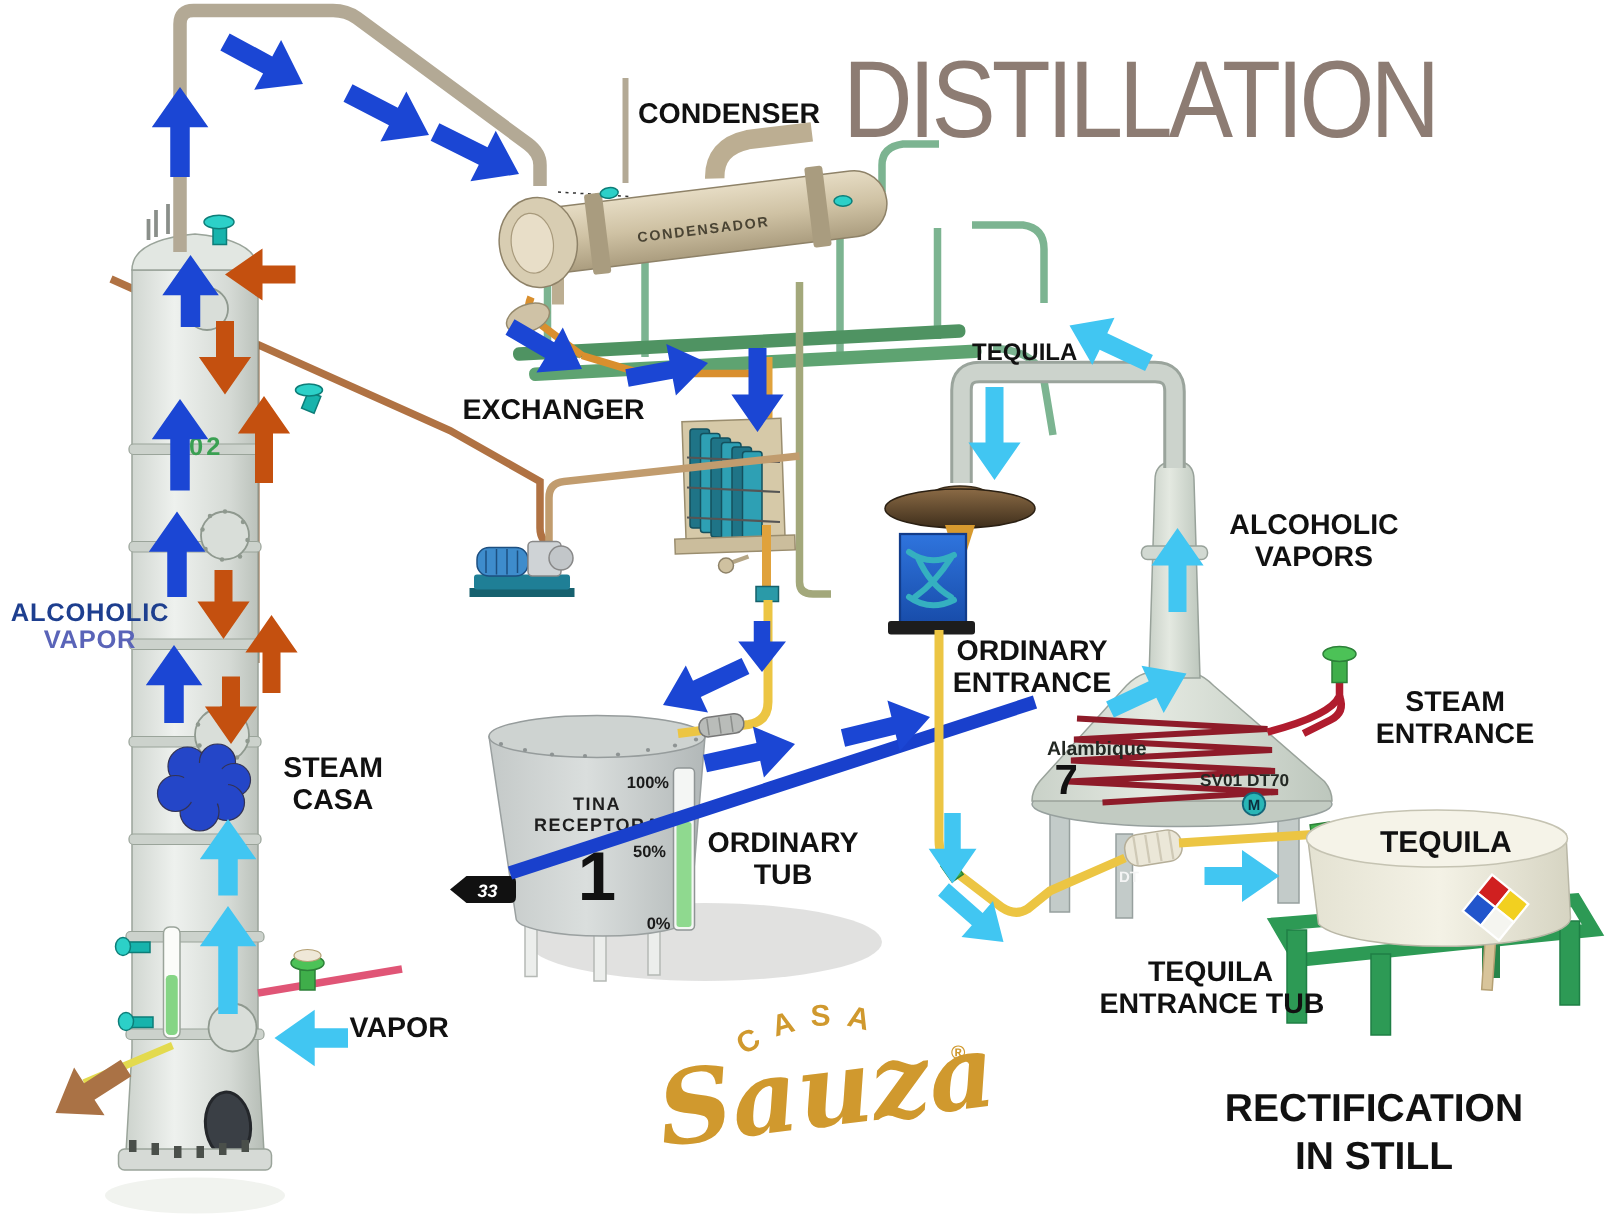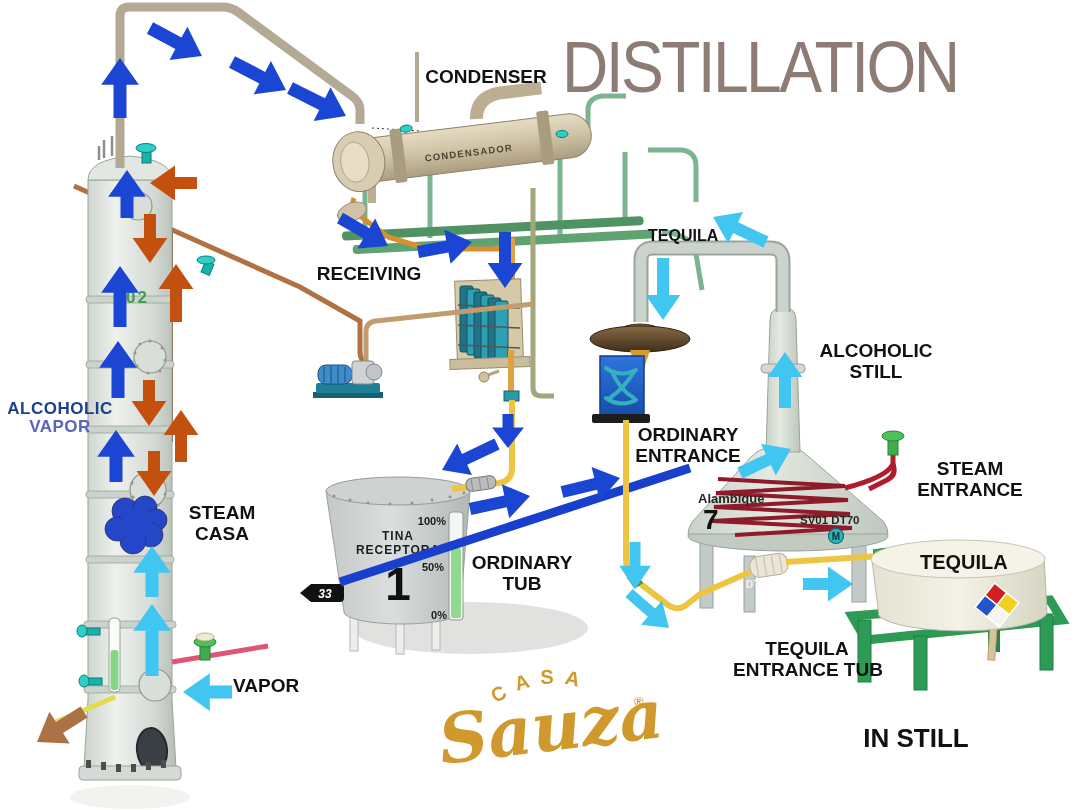--- a/index.html
+++ b/index.html
@@ -421,39 +421,39 @@
     </text>
     <text x="442" y="764" font-size="68" font-weight="bold" font-style="italic" font-family="DejaVu Serif, serif" fill="#d0992e" transform="rotate(-7 442 764)">Sauza</text>
     <text x="634" y="706" font-size="13" font-weight="bold" fill="#d0992e">®</text>
   </g>
 </svg>
 
 <div class="lbl title" style="left:562px;top:30px;">DISTILLATION</div>
 
 <div class="lbl sz19" style="left:422px;top:67px;width:128px;">CONDENSER</div>
 
-<div class="lbl sz19" style="left:303px;top:264px;width:132px;">RECEIVING</div>
+<div class="lbl sz19" style="left:303px;top:264px;width:132px;">EXCHANGER</div>
 
 <div class="lbl alc" style="left:6px;top:400px;width:108px;">
   <div class="l1">ALCOHOLIC</div>
   <div class="l2">VAPOR</div>
 </div>
 
 <div class="lbl sz19" style="left:180px;top:503px;width:84px;">
   <div>STEAM</div>
   <div>CASA</div>
 </div>
 
 <div class="lbl mid600" style="left:233px;top:676px;">VAPOR</div>
 
 <div class="lbl teq" style="left:648px;top:227px;">TEQUILA</div>
 
 <div class="lbl sz19" style="left:818px;top:341px;width:116px;">
   <div>ALCOHOLIC</div>
-  <div>STILL</div>
+  <div>VAPORS</div>
 </div>
 
 <div class="lbl sz19" style="left:630px;top:425px;width:116px;">
   <div>ORDINARY</div>
   <div>ENTRANCE</div>
 </div>
 
 <div class="lbl sz19" style="left:912px;top:459px;width:116px;">
   <div>STEAM</div>
   <div>ENTRANCE</div>
@@ -463,17 +463,18 @@
   <div>ORDINARY</div>
   <div>TUB</div>
 </div>
 
 <div class="lbl sz19" style="left:733px;top:639px;width:148px;">
   <div>TEQUILA</div>
   <div>ENTRANCE TUB</div>
 </div>
 
 <div class="lbl sz26" style="left:800px;top:723px;width:232px;">
+  <div>RECTIFICATION</div>
   <div>IN STILL</div>
 </div>
 
 <div class="lbl mid600" style="left:920px;top:552px;font-size:20px;">TEQUILA</div>
 </div>
 
 </body></html>

